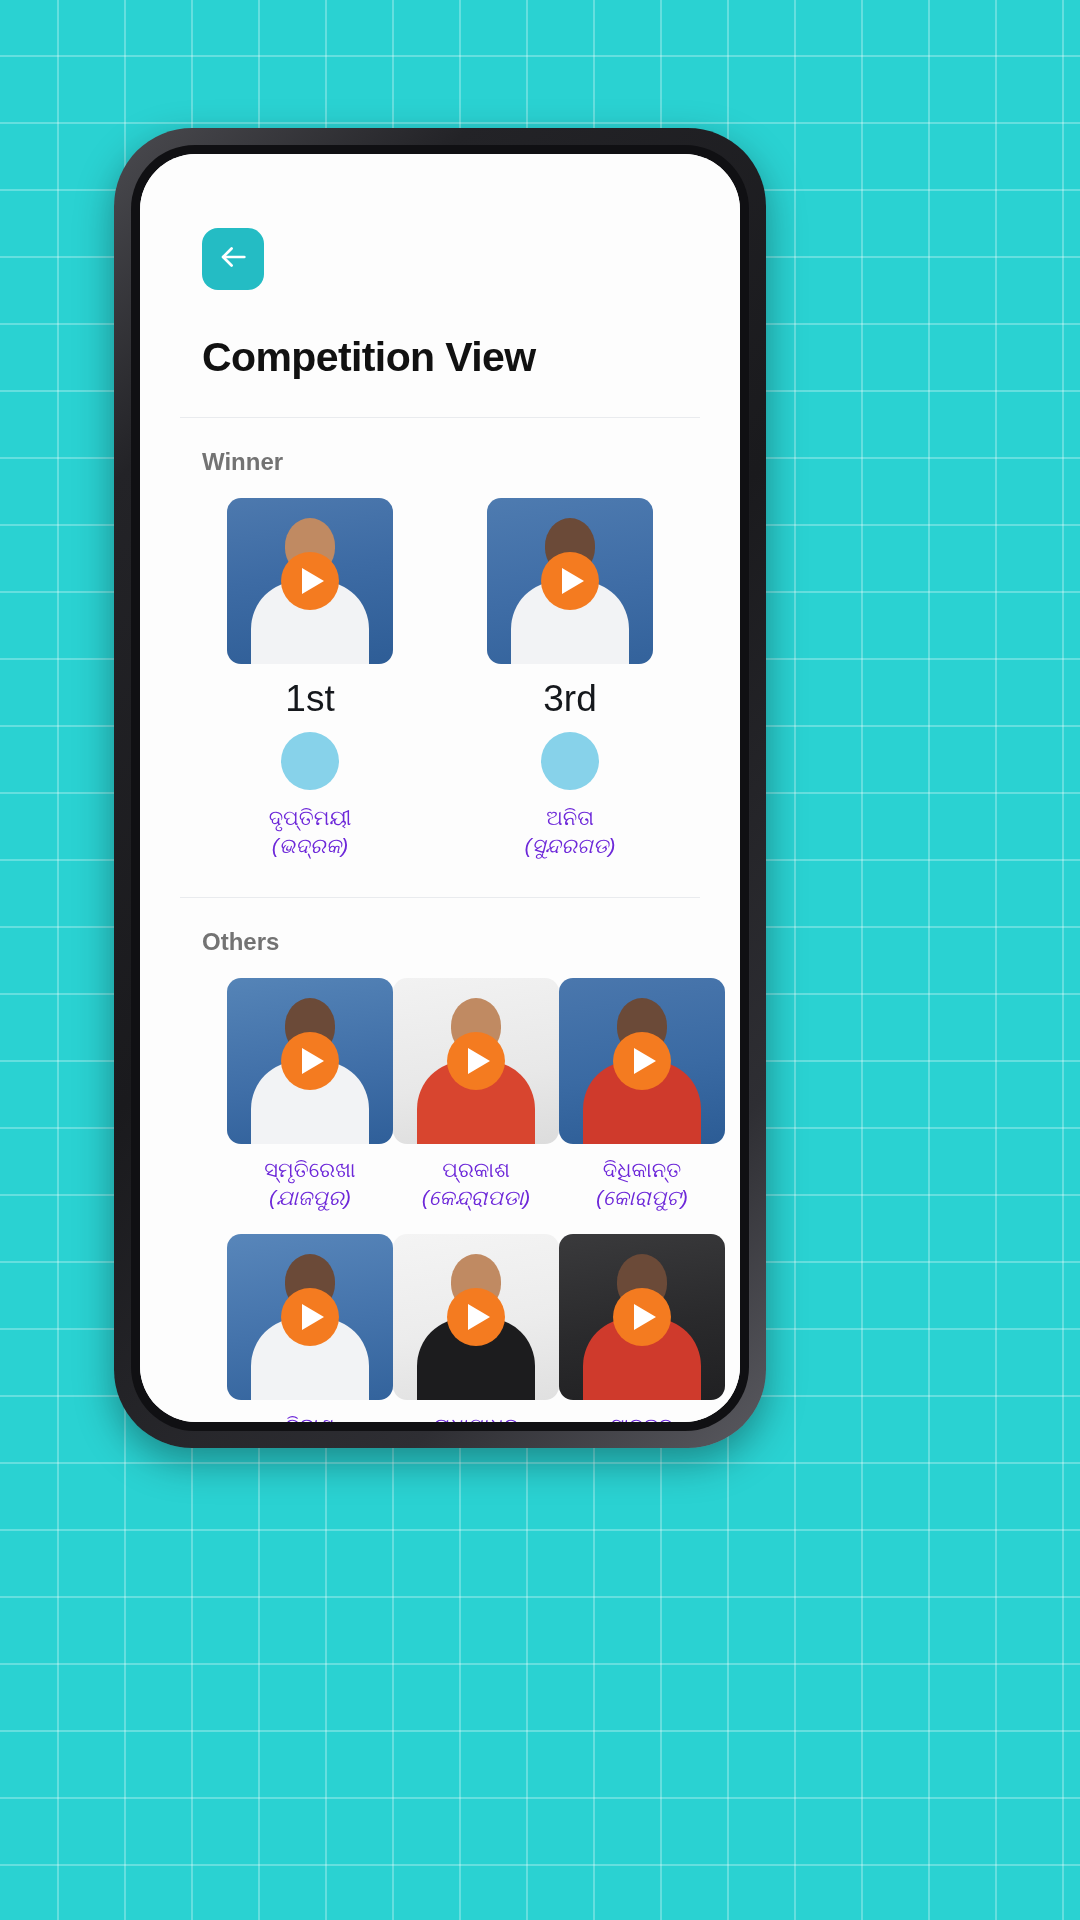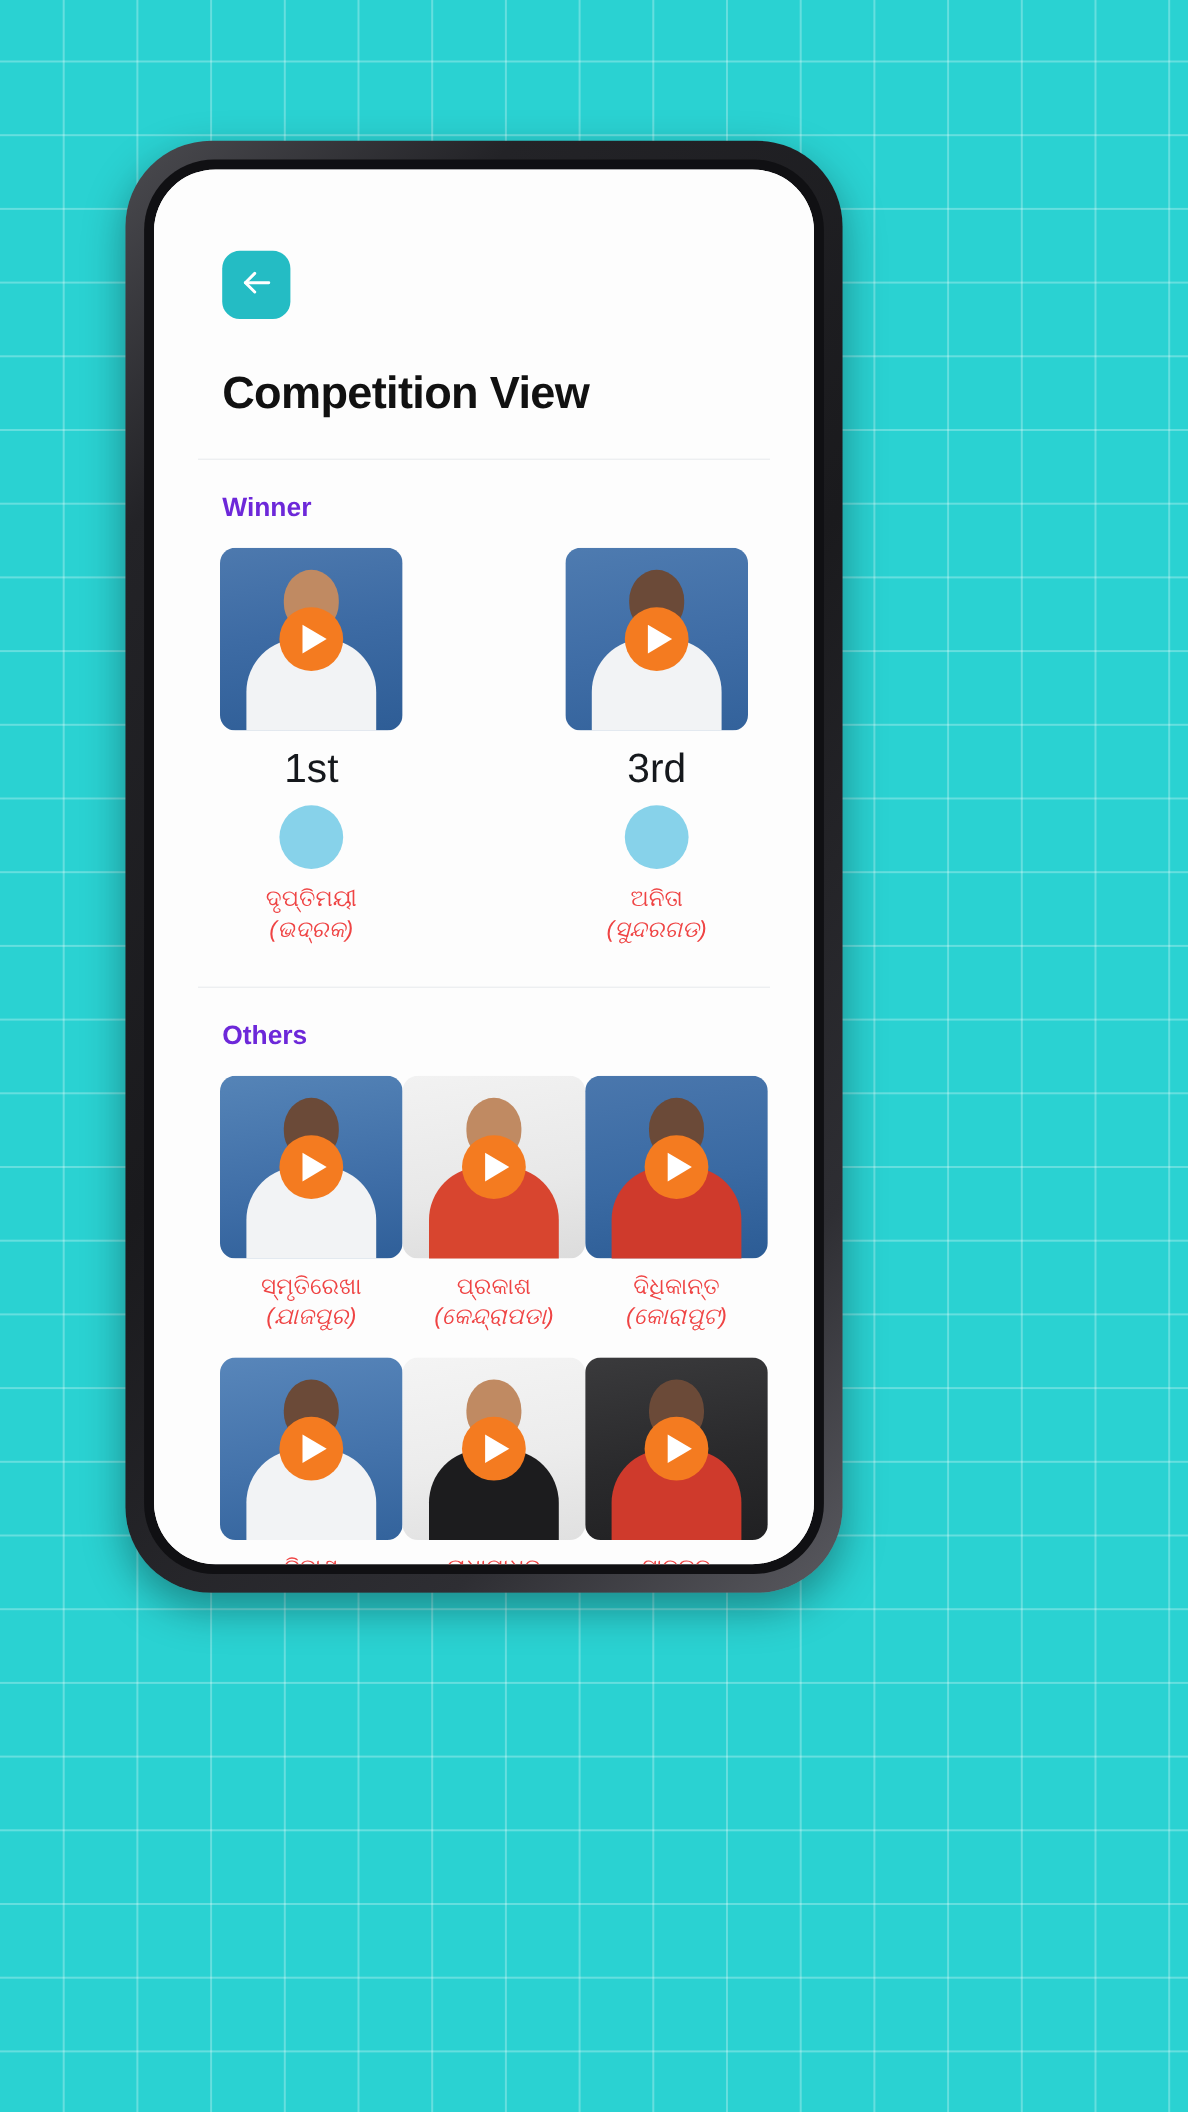--- a/index.html
+++ b/index.html
@@ -79,26 +79,26 @@
     color: #111;
   }
   .divider {
     height: 1px; background: #e9ebee;
     margin: 36px 40px 0 40px;
   }
   .section-label {
     margin: 30px 0 0 62px;
     font-size: 24px;
     font-weight: 700;
-    color: #6d28d9;
+    color: #737373;
   }
   .row {
     display: flex;
     justify-content: space-between;
-    padding: 0 60px;
+    padding: 0 87px;
     margin-top: 22px;
   }
   .card { width: 166px; display: flex; flex-direction: column; align-items: center; }
   .thumb {
     width: 166px; height: 166px;
     border-radius: 14px;
     position: relative;
     overflow: hidden;
     cursor: pointer;
   }
@@ -128,21 +128,21 @@
   }
   .avatar-circle {
     width: 58px; height: 58px;
     border-radius: 50%;
     background: #87d2ea;
     margin-top: 12px;
   }
   .name {
     margin-top: 14px;
     font-size: 21px;
-    color: #ef4444;
+    color: #6d28d9;
     text-align: center;
     line-height: 1.35;
   }
   .name .loc { display: block; font-style: italic; }
   .others-row .name { margin-top: 12px; }
 
   
   .bgA { background: linear-gradient(170deg,#4d79ae 0%,#3d6ba4 45%,#2e5d96 100%); }
   .bgB { background: linear-gradient(170deg,#17243c 0%,#1d2f4d 50%,#16233a 100%); }
   .bgC { background: linear-gradient(170deg,#4e7bb0 0%,#3f6da6 55%,#33629b 100%); }

